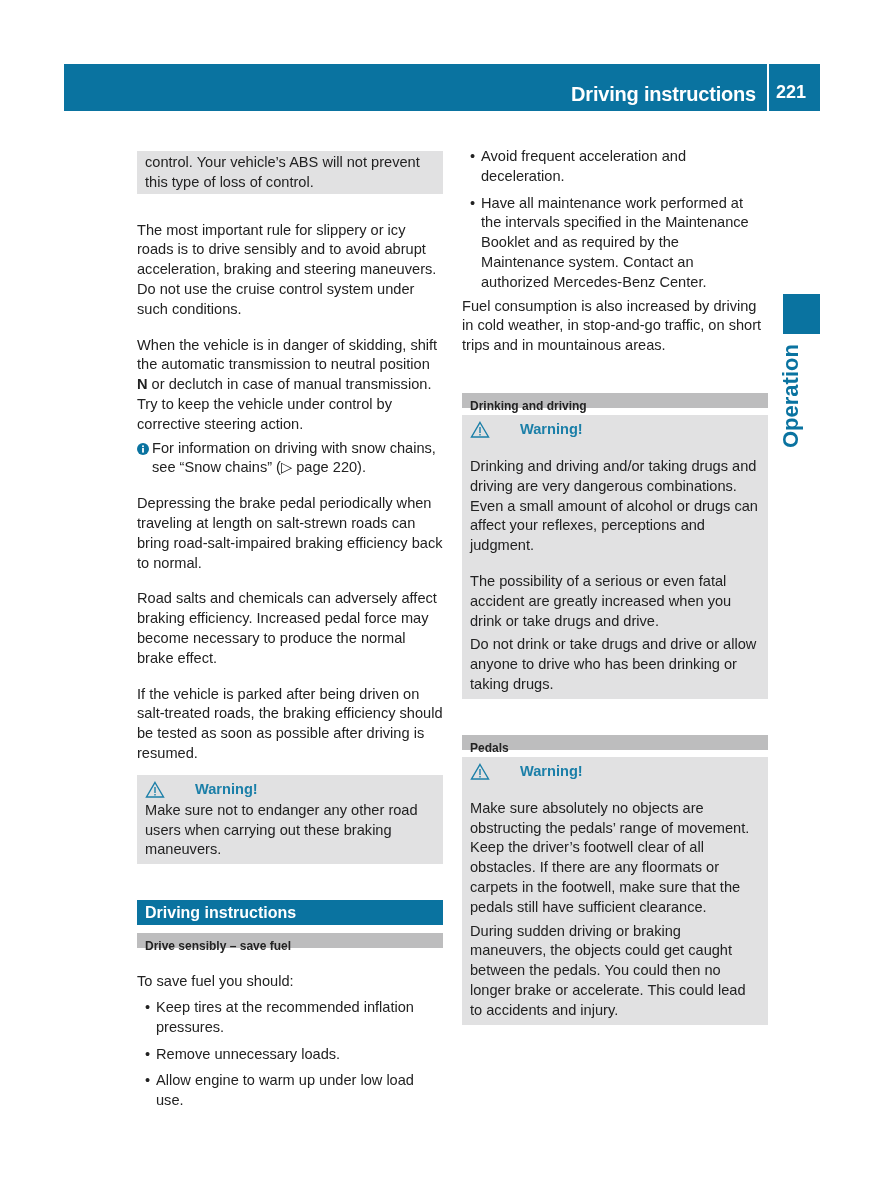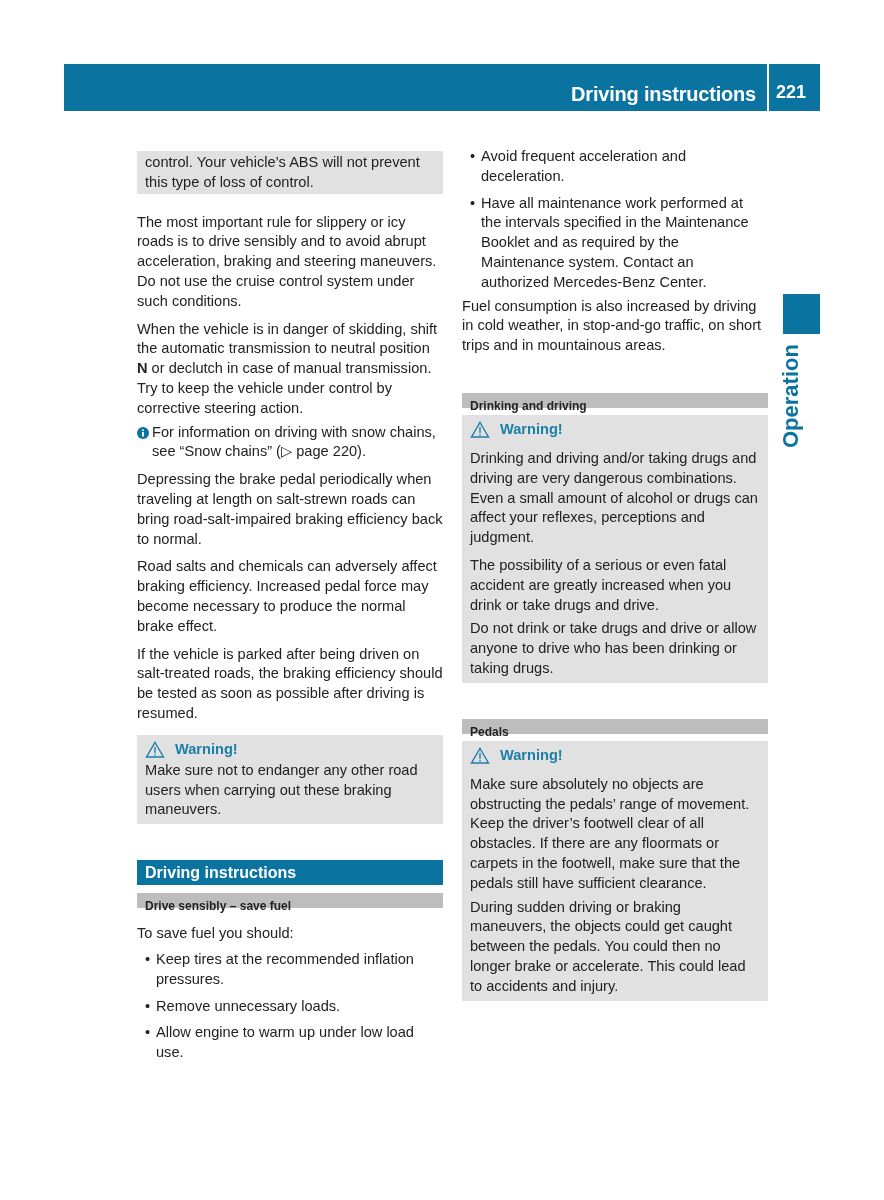--- a/index.html
+++ b/index.html
@@ -14,23 +14,23 @@
   .header-page { position: absolute; left: 712px; top: 18px; color: #fff; font-weight: bold; font-size: 18px; }
 
   .side-tab { position: absolute; left: 783px; top: 294px; width: 37px; height: 40px; background: #0a73a0; }
   .side-label { position: absolute; left: 778px; top: 448px; transform-origin: 0 0; transform: rotate(-90deg);
                 color: #0a73a0; font-weight: bold; font-size: 22px; white-space: nowrap; }
 
   .col { position: absolute; width: 306px; font-size: 14.6px; line-height: 19.8px; }
   .col-left { left: 137px; top: 143px; }
   .col-right { left: 462px; top: 143px; }
 
-  .p { margin: 8px 0 4px 0; }
+  .p { margin: 16px 0 4px 0; }
   .gray-box { background: #e1e1e2; padding: 3px 8px 3px 8px; }
-  .warn-head { display: flex; align-items: center; color: #1b7fa8; font-weight: bold; font-size: 14.6px; height: 22px; }
+  .warn-head { display: flex; align-items: center; color: #1b7fa8; font-weight: bold; font-size: 14.6px; height: 22px; gap: 20px; }
   .warn-head svg { margin-right: 10px; }
   .sec-blue { background: #0a73a0; color: #fff; font-weight: bold; font-size: 16px; height: 25px; line-height: 26px; padding-left: 8px; }
   .sec-gray { background: #bdbdbe; color: #222; font-weight: bold; font-size: 12px; height: 15px; line-height: 26px; padding-left: 8px; }
   ul.bul { list-style: none; margin: 4px; padding: 0; }
   ul.bul li { position: relative; padding-left: 15px; margin: 0 0 7px 0; }
   ul.bul li::before { content: "\2022"; position: absolute; left: 4px; top: 0; }
   .info { position: relative; padding-left: 15px; margin: 4px 0 6px 0; }
   .info .ico { position: absolute; left: 0; top: 2px; }
 </style>
 </head>

